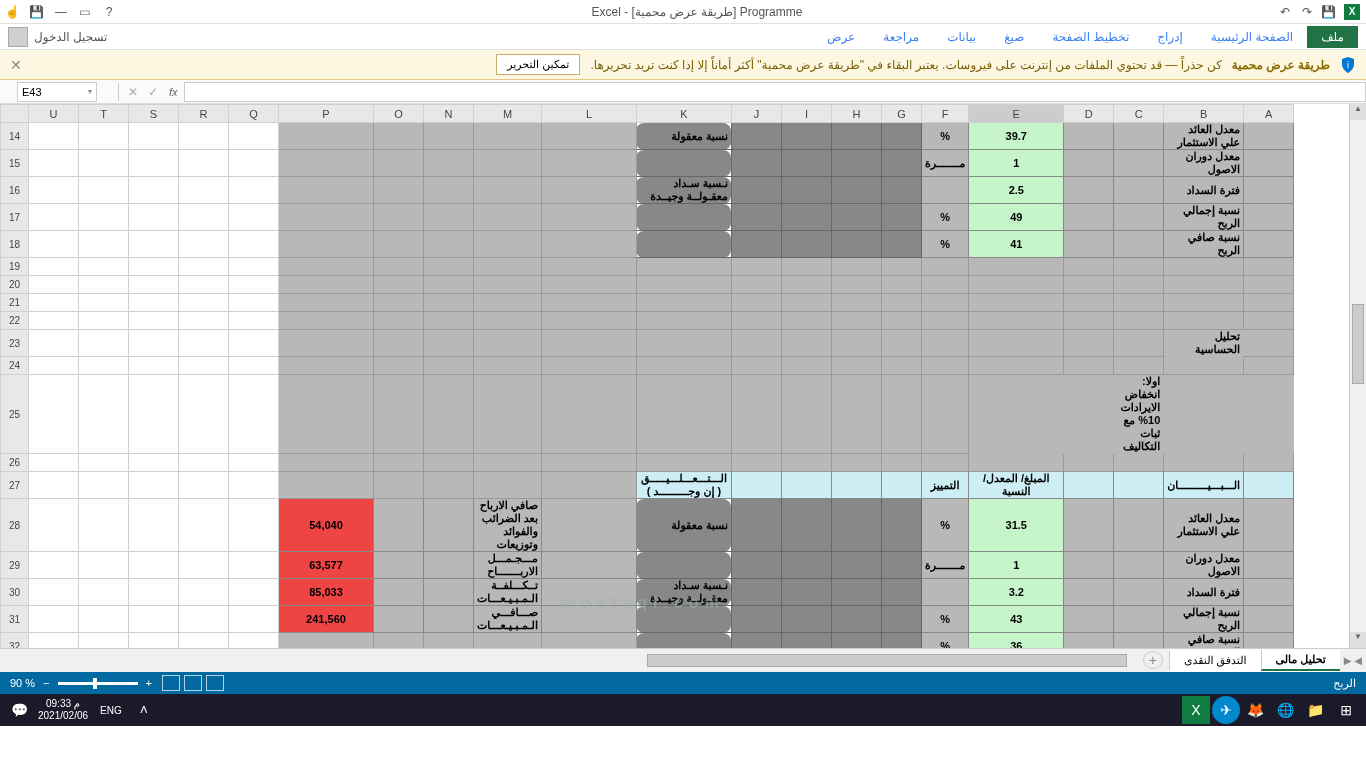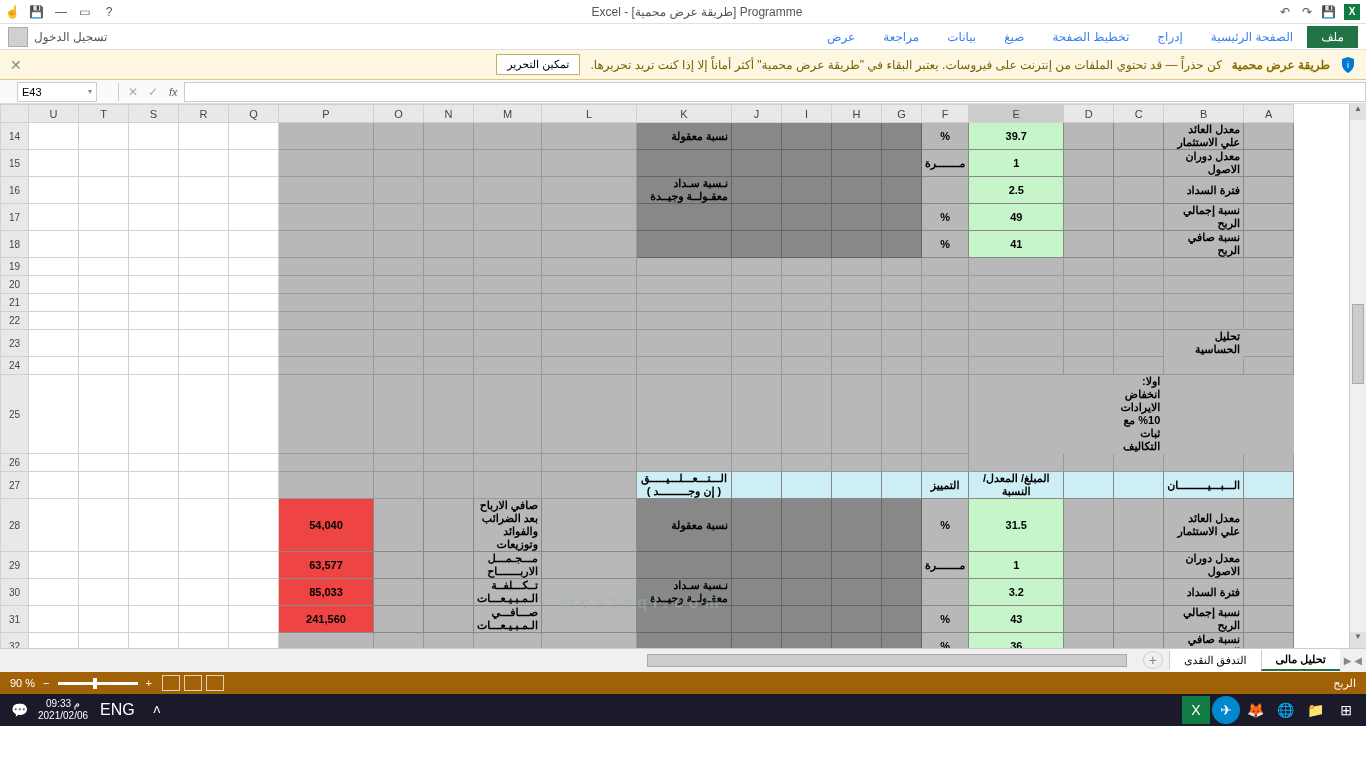--- a/index.html
+++ b/index.html
@@ -41,49 +41,49 @@
 .row-head { background: #e8e8e8; border: 1px solid #d0d0d0; font-size: 10px; text-align: center; color: #444; width: 28px; position: sticky; left: 0; }
 td { border: 1px solid #d0d0d0; height: 18px; font-size: 11px; padding: 0 3px; background: #fff; vertical-align: middle; }
 td.grey { background: #b8b8b8; border-color: #999; }
 td.dgrey { background: #888; border-color: #666; }
 td.green { background: #c6f5c9; border-color: #888; text-align: center; font-weight: bold; }
 td.cyan-head { background: #cceef4; border-color: #888; text-align: center; font-weight: bold; }
 td.label-cell { background: #b8b8b8; border-color: #888; text-align: right; font-weight: bold; }
 td.unit-cell { background: #b8b8b8; border-color: #888; text-align: center; font-weight: bold; }
 td.num-cell { background: #ef4444; border-color: #888; text-align: center; font-weight: bold; }
 td.desc-cell { background: #b8b8b8; border-color: #888; text-align: right; font-weight: bold; }
-td.comment-cell { background: #888; border-color: #666; text-align: right; color: #000; font-weight: bold; }
+td.comment-cell { background: #888; border-color: #666; text-align: right; color: #000; font-weight: bold; border-radius: 8px; }
 td.title-text { background: #b8b8b8; border-color: #b8b8b8; text-align: right; font-weight: bold; }
 .v-scroll { width: 17px; background: #f0f0f0; border-left: 1px solid #ccc; position: relative; }
 .v-thumb { position: absolute; left: 2px; right: 2px; top: 200px; height: 80px; background: #ccc; border: 1px solid #aaa; }
 .v-arrow { position: absolute; left: 0; right: 0; height: 16px; text-align: center; font-size: 8px; color: #666; background: #e0e0e0; }
 
 .h-scroll-area { height: 24px; display: flex; direction: rtl; border-top: 1px solid #ccc; background: #f0f0f0; align-items: stretch; }
 .sheet-tabs { display: flex; align-items: center; background: #fff; }
 .sheet-tab { padding: 3px 14px; font-size: 11px; border-left: 1px solid #ccc; cursor: pointer; }
 .sheet-tab.active { background: #fff; border-bottom: 2px solid #217346; font-weight: bold; }
 .sheet-nav { display: flex; padding: 0 4px; align-items: center; gap: 4px; color: #888; font-size: 10px; }
 .add-sheet { width: 20px; text-align: center; color: #888; font-size: 14px; border: 1px solid #ccc; border-radius: 50%; margin: 2px 6px; height: 18px; line-height: 16px; }
 .h-scroll-track { flex: 1; background: #f0f0f0; position: relative; margin: 3px 6px; }
 .h-thumb { position: absolute; right: 4px; top: 2px; bottom: 2px; width: 480px; background: #ccc; border: 1px solid #aaa; }
 
-.statusbar { height: 22px; background: #a16207; color: #fff; display: flex; align-items: center; padding: 0 10px; font-size: 11px; direction: ltr; }
+.statusbar { height: 22px; background: #0369a1; color: #fff; display: flex; align-items: center; padding: 0 10px; font-size: 11px; direction: ltr; }
 .statusbar .right { margin-left: auto; direction: rtl; }
 .zoom-group { display: flex; align-items: center; gap: 8px; }
 .zoom-slider { width: 80px; height: 3px; background: #fff; position: relative; }
 .zoom-slider::after { content: ""; position: absolute; left: 35px; top: -4px; width: 4px; height: 11px; background: #fff; }
 .view-icons { display: flex; gap: 4px; margin: 0 10px; }
 .view-ic { width: 18px; height: 16px; border: 1px solid #fff; opacity: .7; }
 .watermark { position: absolute; left: 560px; top: 490px; font-size: 40px; color: #9ab5a6; font-weight: bold; opacity: .5; pointer-events: none; letter-spacing: 4px; direction: ltr; }
 .watermark small { display: block; font-size: 16px; letter-spacing: 6px; }
 
 .taskbar { height: 32px; background: #1a1a2b; display: flex; align-items: center; padding: 0 6px; gap: 4px; direction: ltr; }
 .tb-ic { width: 28px; height: 28px; display: flex; align-items: center; justify-content: center; font-size: 14px; }
 .tb-time { margin-right: 4px; color: #fff; font-size: 10px; text-align: center; line-height: 1.2; }
-.tb-lang { color: #fff; font-size: 16px; padding: 0 4px; }
+.tb-lang { color: #fff; font-size: 10px; padding: 0 4px; }
 .tb-right { margin-left: auto; display: flex; align-items: center; gap: 2px; }
 </style>
 </head>
 <body>
 
 <div class="titlebar">
   <div class="titlebar-icons-left">
     <span class="titlebar-icon">☝</span>
     <span class="titlebar-icon">💾</span>
     <span class="titlebar-icon">—</span>

